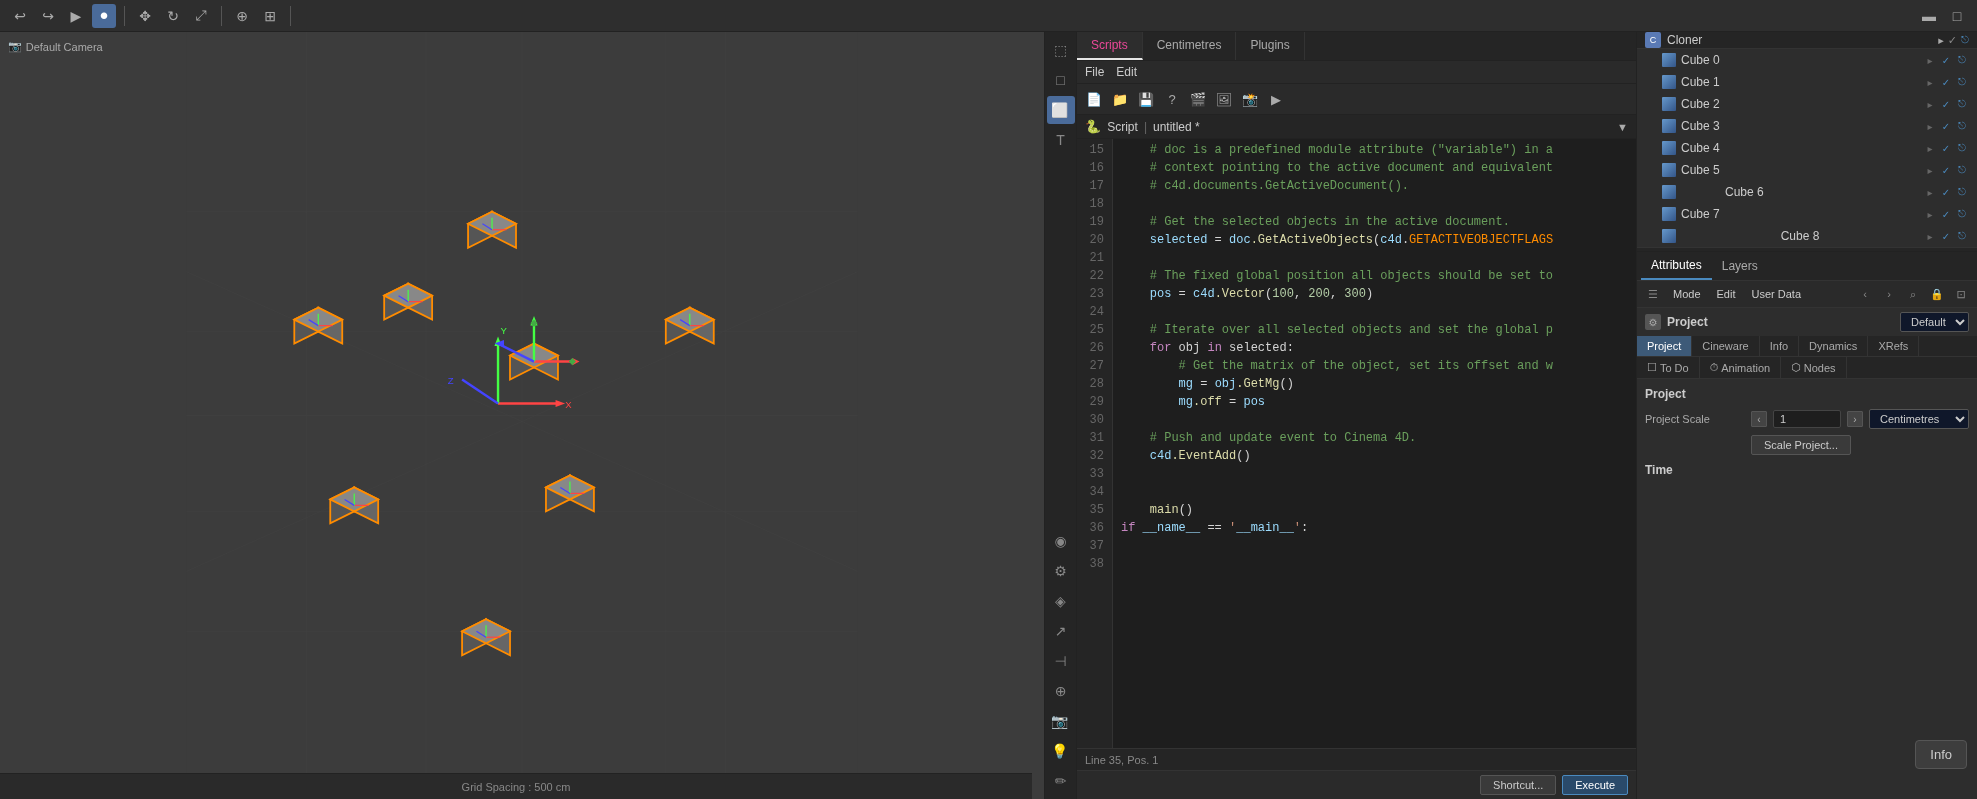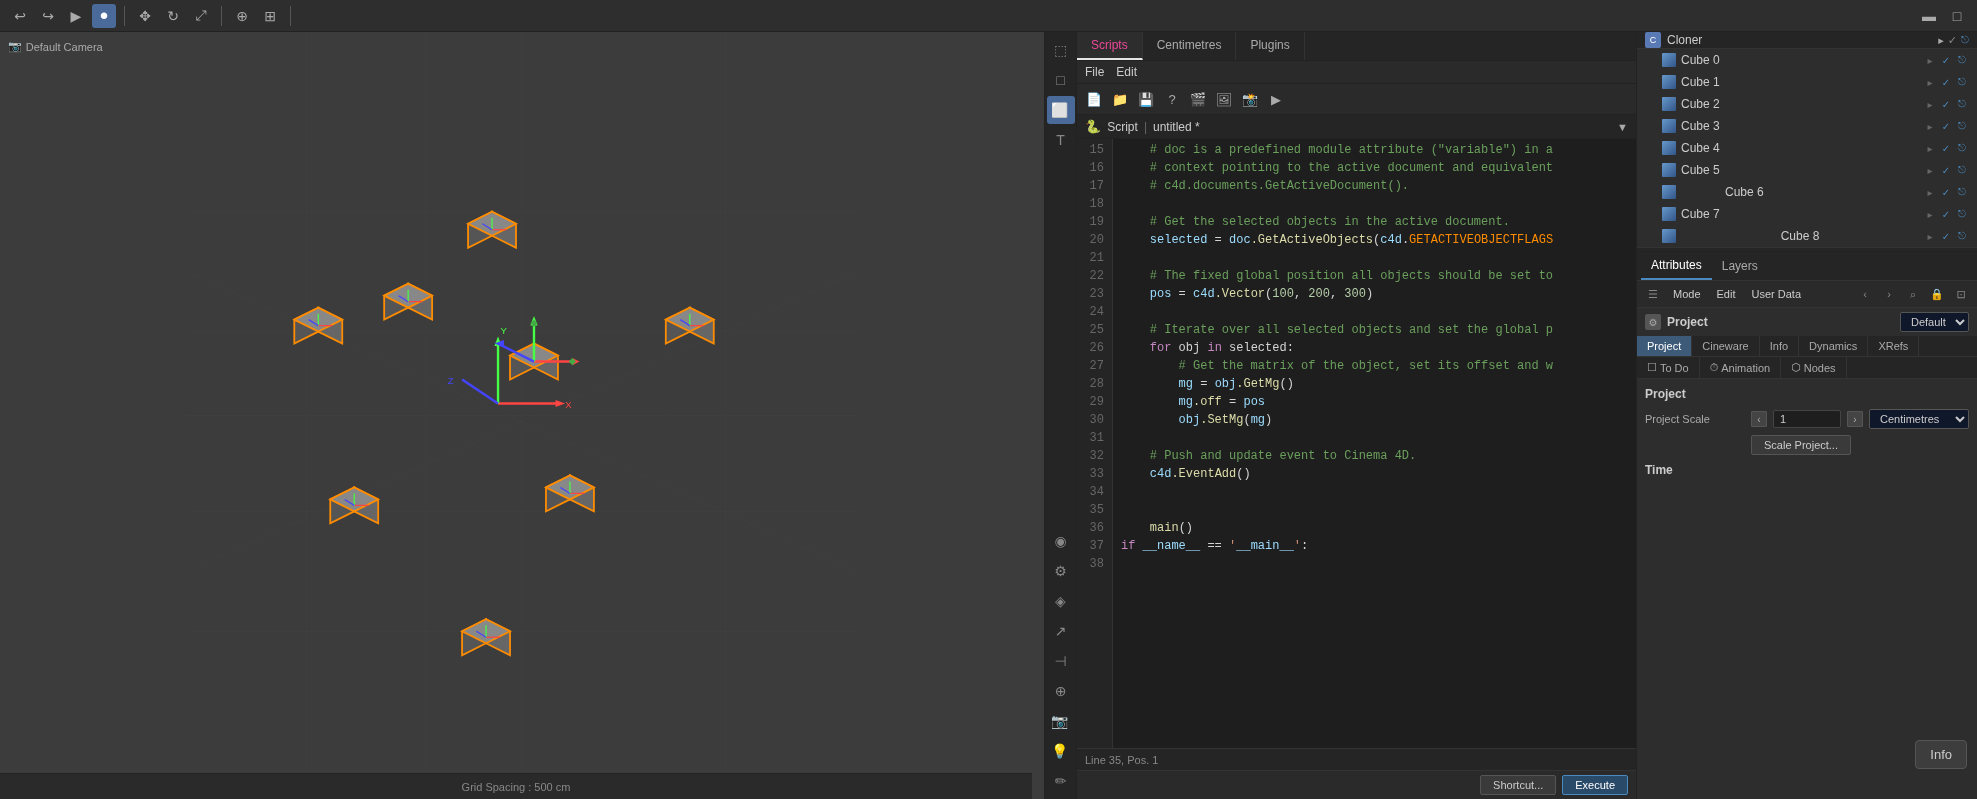--- a/index.html
+++ b/index.html
@@ -745,21 +745,20 @@
           <div class="code-line">    <span style="color:#9cdcfe">selected</span> = <span style="color:#9cdcfe">doc</span><span style="color:#dcdcaa">.GetActiveObjects</span>(<span style="color:#9cdcfe">c4d</span>.<span style="color:#ff8c00">GETACTIVEOBJECTFLAGS</span></div>
           <div class="code-line"></div>
           <div class="code-line"><span style="color:#6a9f5c">    # The fixed global position all objects should be set to</span></div>
           <div class="code-line">    <span style="color:#9cdcfe">pos</span> = <span style="color:#9cdcfe">c4d</span><span style="color:#dcdcaa">.Vector</span>(<span style="color:#b5cea8">100</span>, <span style="color:#b5cea8">200</span>, <span style="color:#b5cea8">300</span>)</div>
           <div class="code-line"></div>
           <div class="code-line"><span style="color:#6a9f5c">    # Iterate over all selected objects and set the global p</span></div>
           <div class="code-line">    <span style="color:#c586c0">for</span> obj <span style="color:#c586c0">in</span> selected:</div>
           <div class="code-line"><span style="color:#6a9f5c">        # Get the matrix of the object, set its offset and w</span></div>
           <div class="code-line">        <span style="color:#9cdcfe">mg</span> = <span style="color:#9cdcfe">obj</span><span style="color:#dcdcaa">.GetMg</span>()</div>
           <div class="code-line">        <span style="color:#9cdcfe">mg</span><span style="color:#dcdcaa">.off</span> = <span style="color:#9cdcfe">pos</span></div>
-          <div class="code-line">        <span style="color:#9cdcfe">obj</span><span style="color:#dcdcaa">.SetMg</span>(<span style="color:#9cdcfe">mg</span>)</div>
           <div class="code-line"></div>
           <div class="code-line"><span style="color:#6a9f5c">    # Push and update event to Cinema 4D.</span></div>
           <div class="code-line">    <span style="color:#9cdcfe">c4d</span><span style="color:#dcdcaa">.EventAdd</span>()</div>
           <div class="code-line"></div>
           <div class="code-line"></div>
           <div class="code-line">    <span style="color:#dcdcaa">main</span>()</div>
           <div class="code-line"><span style="color:#c586c0">if</span> <span style="color:#9cdcfe">__name__</span> == <span style="color:#ce9178">'<span style="color:#9cdcfe">__main__</span>'</span>:</div>
           <div class="code-line"></div>
         </div>
     </div>

